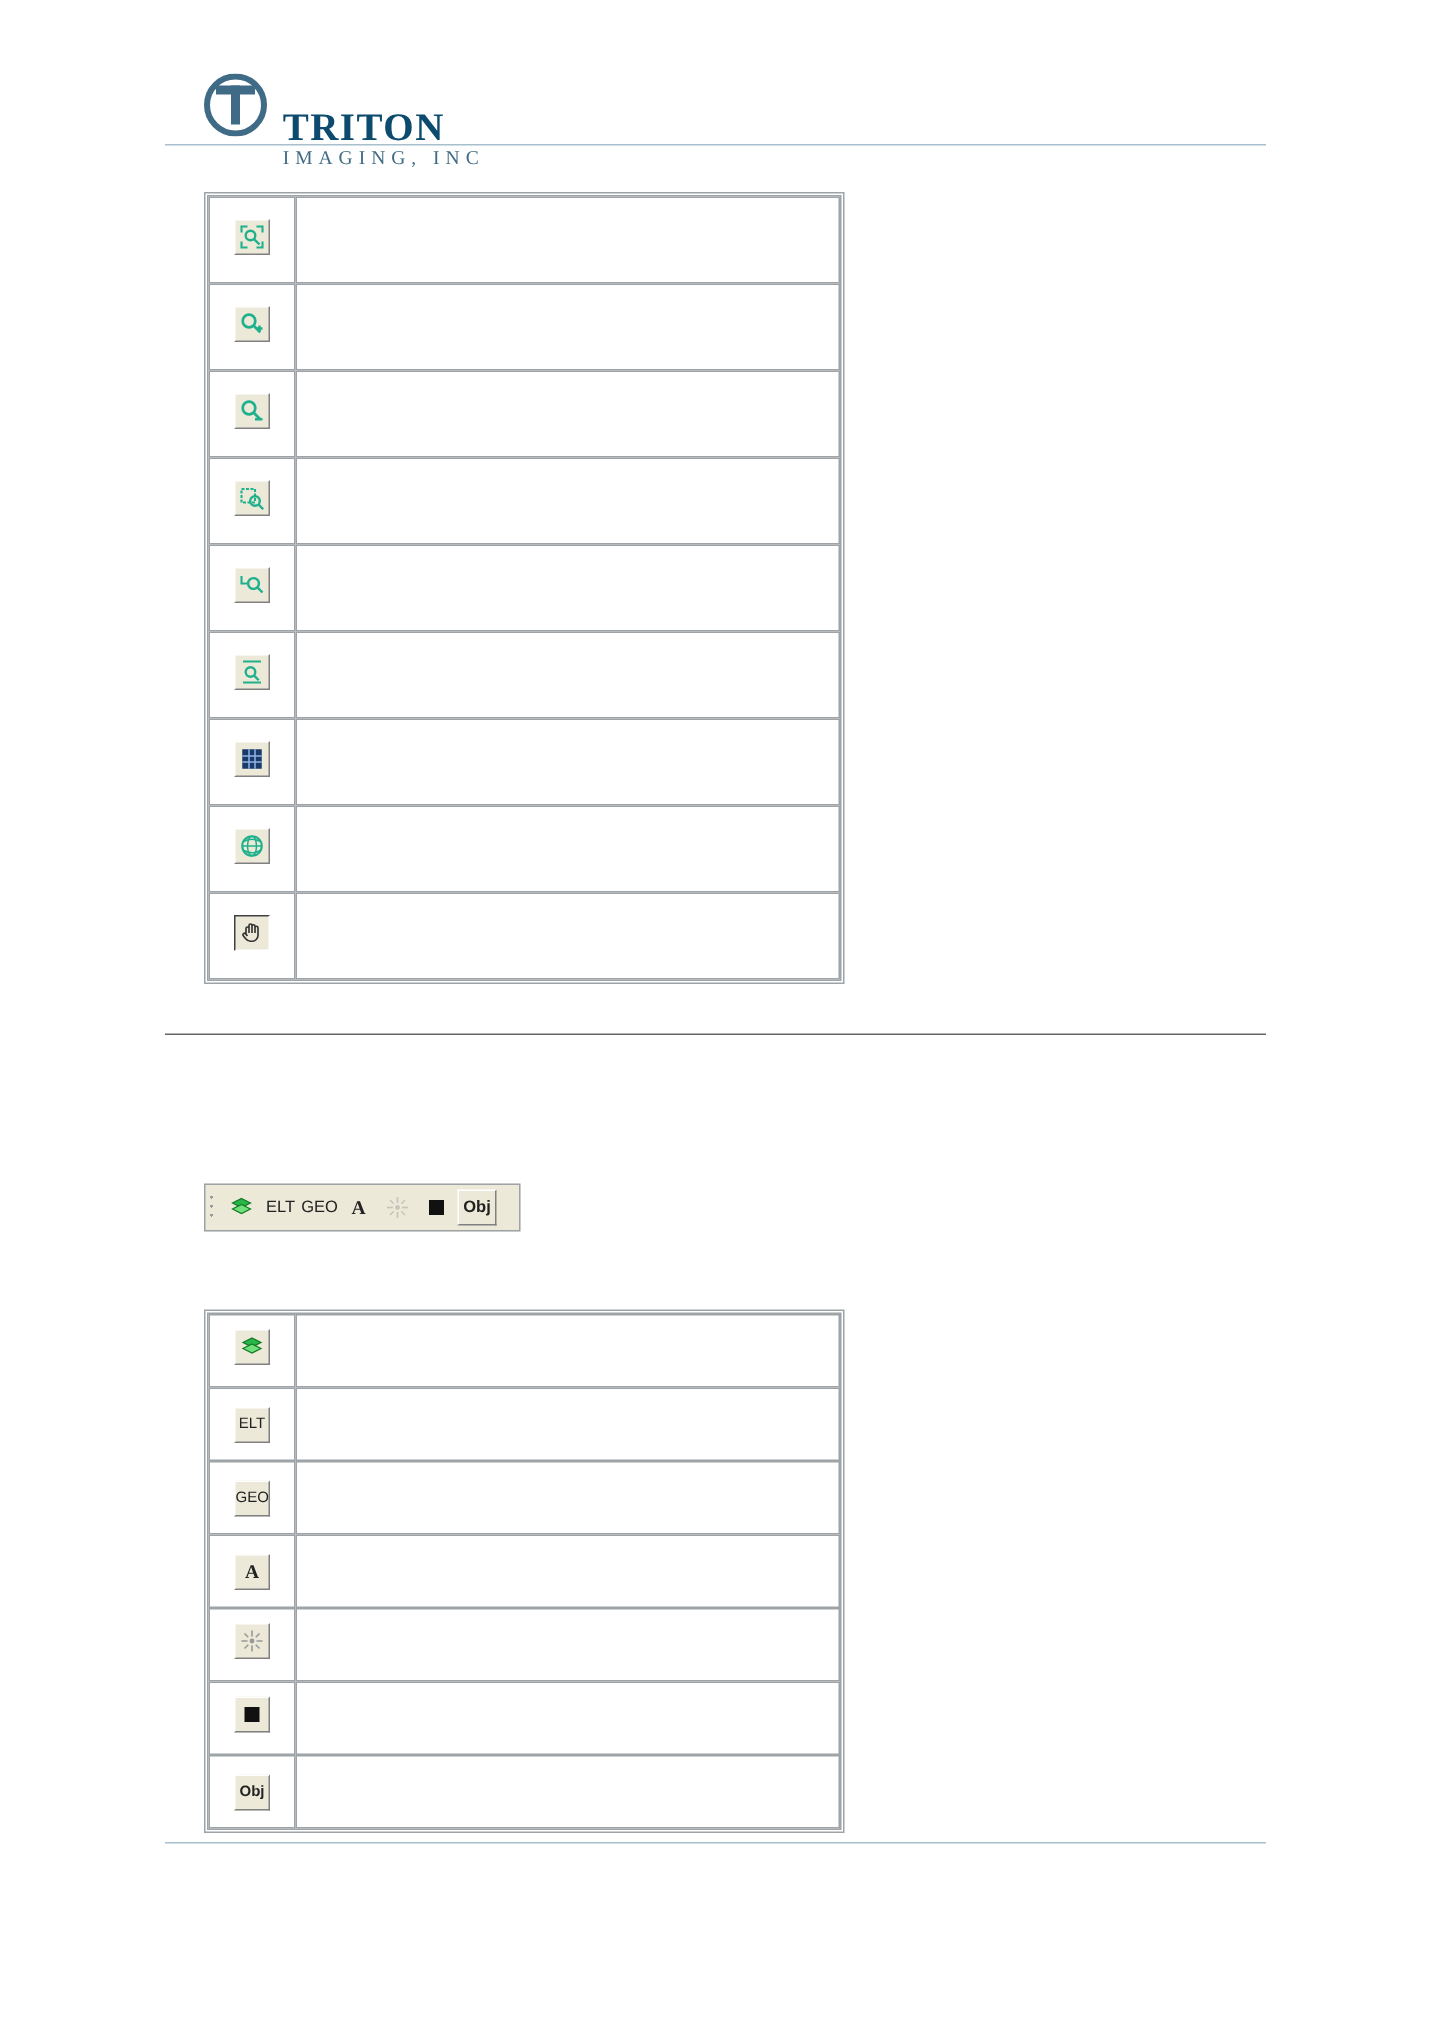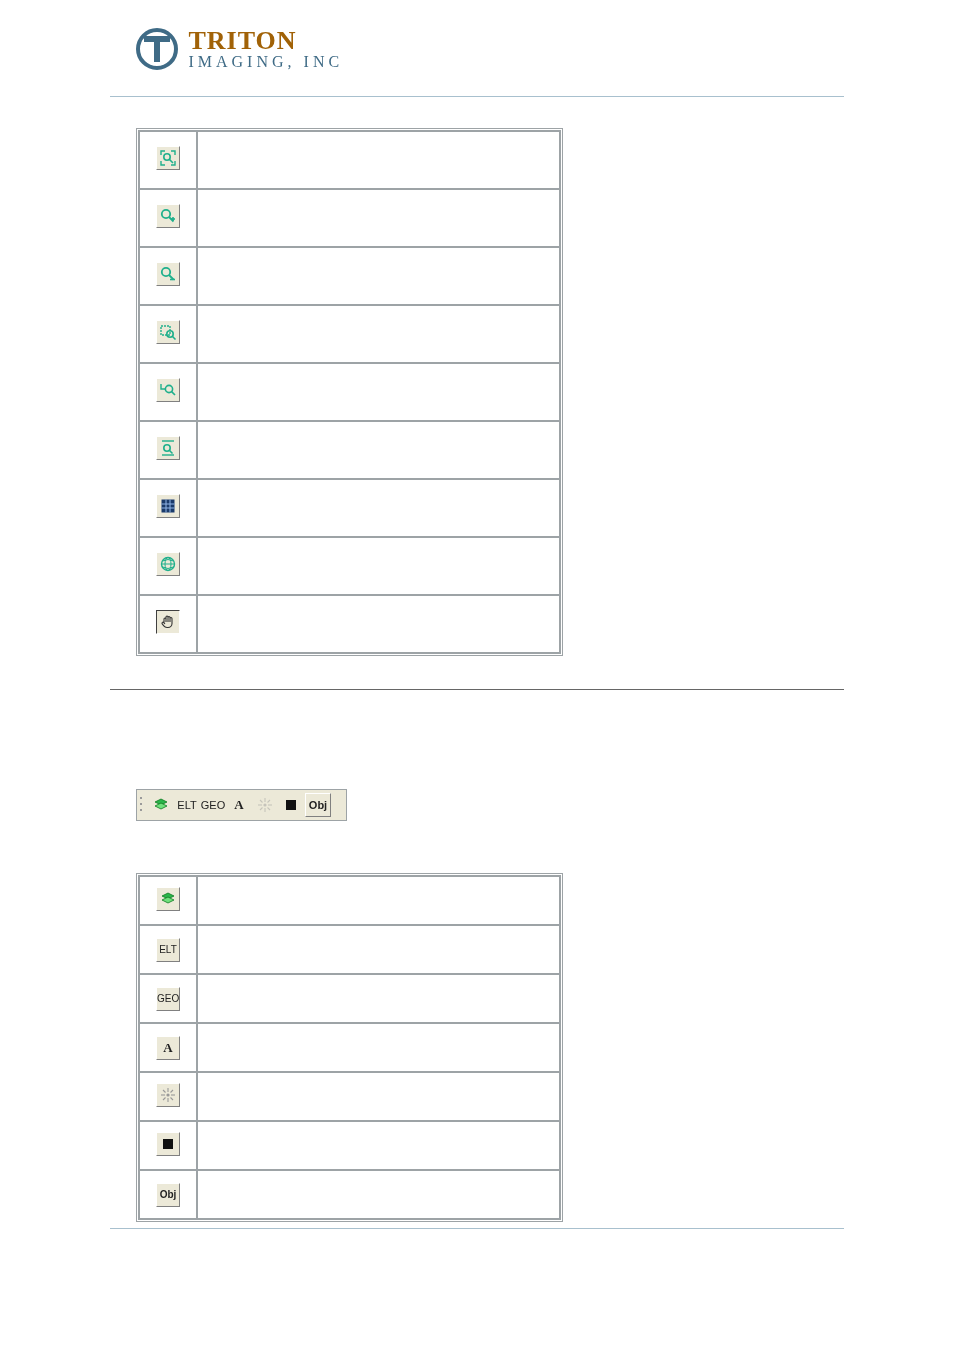--- a/index.html
+++ b/index.html
@@ -30,25 +30,26 @@
   .logo-text {
     display: inline-block;
     vertical-align: middle;
     line-height: 1;
   }
   .logo-text .brand {
     font-family: Georgia, 'Times New Roman', serif;
     font-weight: 700;
     font-size: 26px;
     letter-spacing: 1px;
-    color: #a16207;
+    color: #0c4a6e;
+    margin-top: 44px;
   }
   .logo-text .sub {
     font-family: Georgia, 'Times New Roman', serif;
-    font-size: 16px;
+    font-size: 13px;
     letter-spacing: 4px;
     color: #3f6b86;
   }
   .hr-top {
     position: absolute;
     left: 110px;
     right: 110px;
     top: 96px;
     height: 0;
     border-top: 1px solid #a8c0ce;

